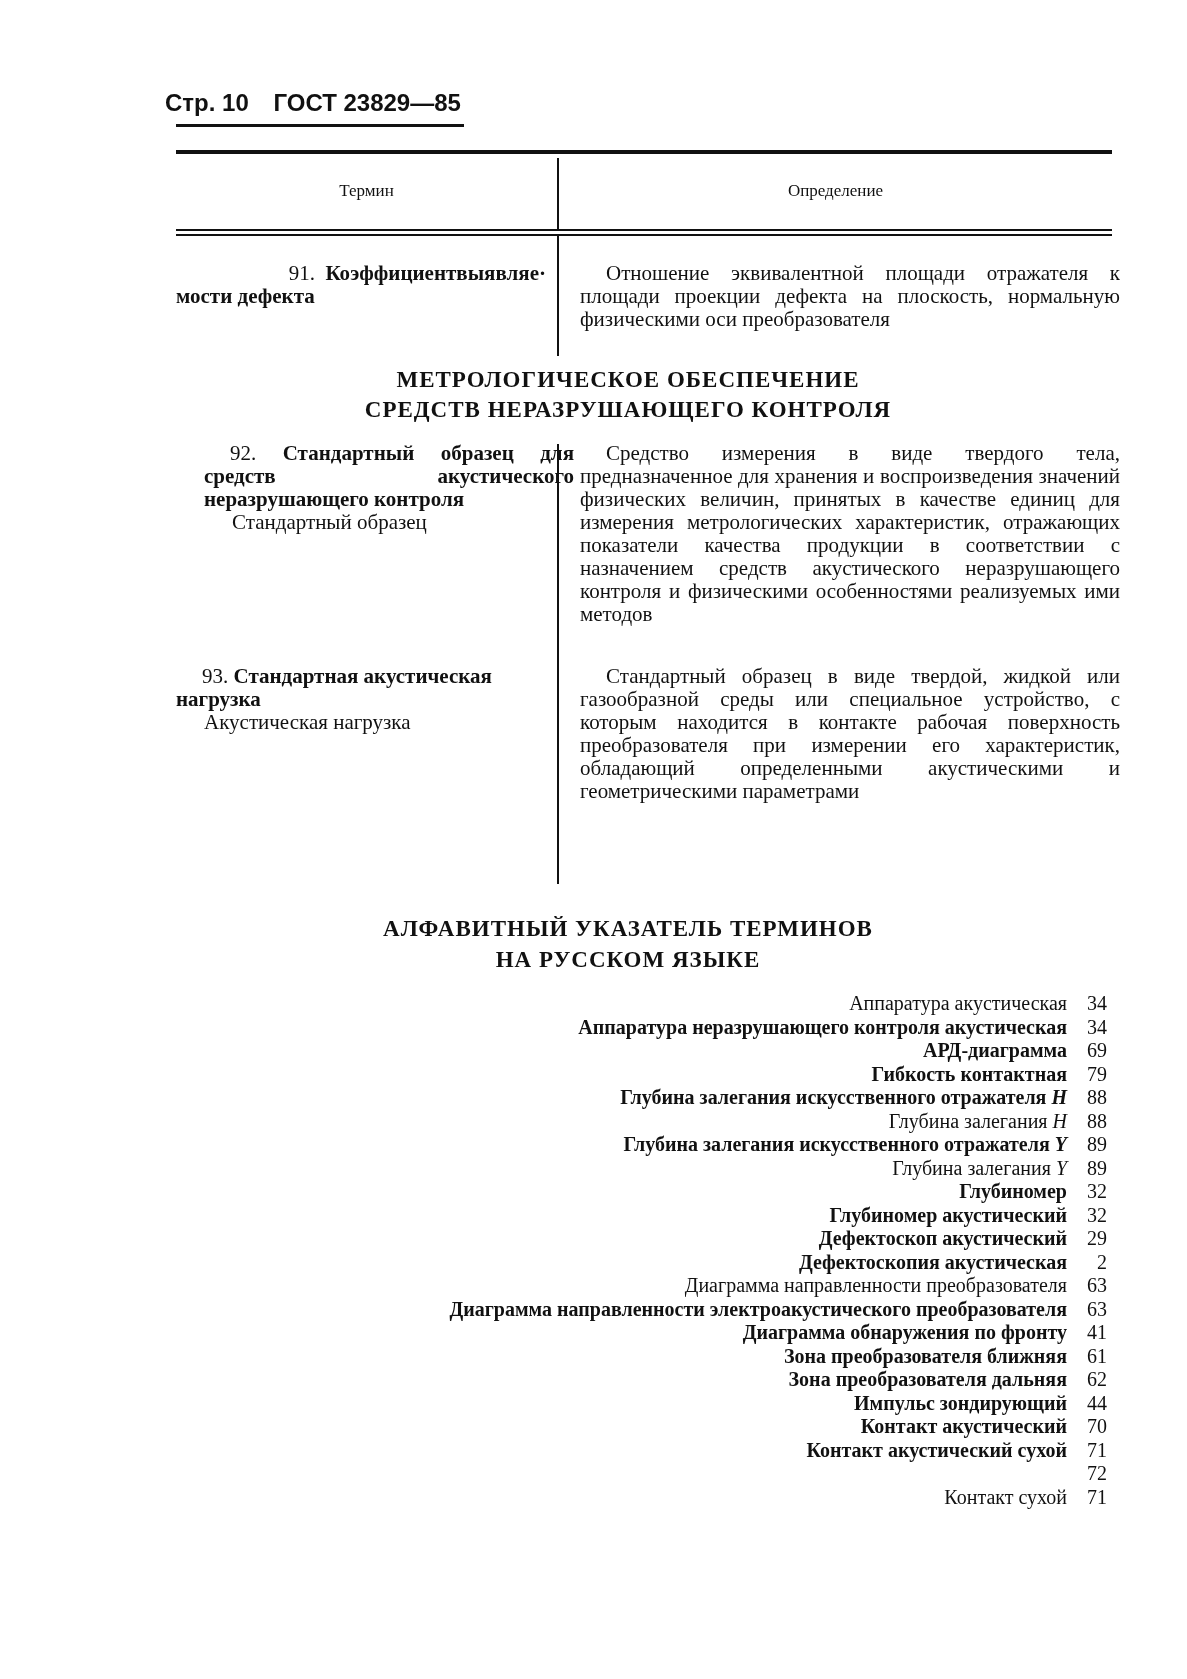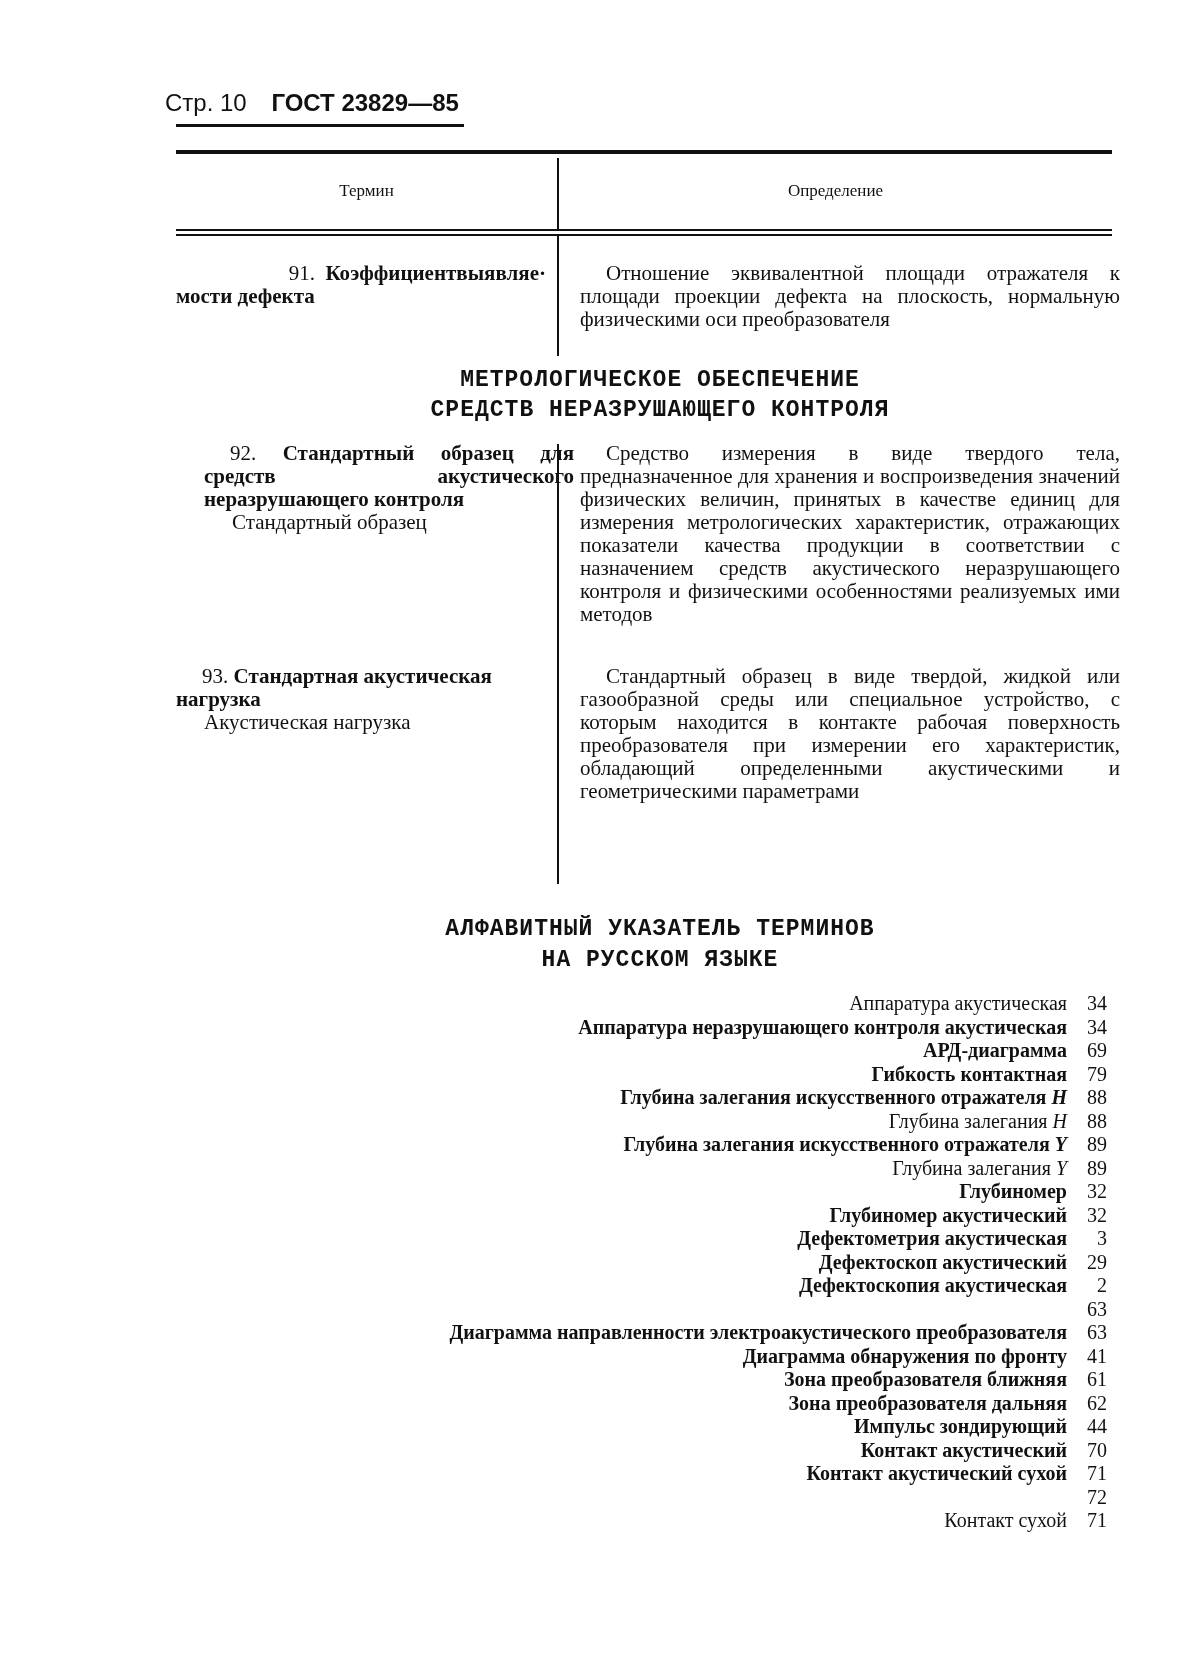--- a/index.html
+++ b/index.html
@@ -18,21 +18,21 @@
     .page-header {
       position: absolute;
       left: 165px;
       top: 88px;
       width: 300px;
       font-family: "Liberation Sans", "DejaVu Sans", sans-serif;
       font-size: 24px;
       line-height: 30px;
       white-space: nowrap;
     }
-    .page-header .pg { font-weight: normal; margin-top: 28px; }
+    .page-header .pg { font-weight: bold; margin-top: 28px; }
     .page-header .std { font-weight: bold; margin-left: 18px; }
     .header-rule {
       position: absolute;
       left: 176px;
       top: 124px;
       width: 288px;
       height: 3px;
       background: #111;
     }
 
@@ -80,24 +80,24 @@
       font-size: 21px;
       line-height: 23px;
     }
     .term-cell { left: 176px; width: 370px; }
     .def-cell { left: 580px; width: 540px; text-align: justify; }
     .synonym { display: block; padding-left: 28px; font-weight: normal; }
     .indent { display: inline-block; width: 26px; }
 
     .section-title {
       position: absolute;
-      left: 192px;
+      left: 160px;
       width: 936px;
       text-align: center;
-      font-family: Liberation Mono, monospace;
+      font-family: Liberation Serif, serif;
       font-weight: bold;
       font-size: 23px;
       line-height: 28px;
       letter-spacing: 1px;
     }
 
     .index-list {
       position: absolute;
       left: 207px;
       top: 992px;
@@ -211,32 +211,29 @@
     </li>
     <li class="index-row bold">
       <span class="index-term"><span>Глубиномер</span></span>
       <span class="index-ref">32</span>
     </li>
     <li class="index-row bold">
       <span class="index-term"><span>Глубиномер акустический</span></span>
       <span class="index-ref">32</span>
     </li>
     <li class="index-row bold">
-      <span class="index-term"><span>Дефектометрия акустическая</span></span>
-      <span class="index-ref">3</span>
-    </li>
-    <li class="index-row bold">
       <span class="index-term"><span>Дефектоскоп акустический</span></span>
       <span class="index-ref">29</span>
     </li>
     <li class="index-row bold">
       <span class="index-term"><span>Дефектоскопия акустическая</span></span>
       <span class="index-ref">2</span>
     </li>
     <li class="index-row">
+      <span class="index-term"><span>Диаграмма направленности преобразователя</span></span>
       <span class="index-ref">63</span>
     </li>
     <li class="index-row bold">
       <span class="index-term"><span>Диаграмма направленности электроакустического преобразователя</span></span>
       <span class="index-ref">63</span>
     </li>
     <li class="index-row bold">
       <span class="index-term"><span>Диаграмма обнаружения по фронту</span></span>
       <span class="index-ref">41</span>
     </li>

